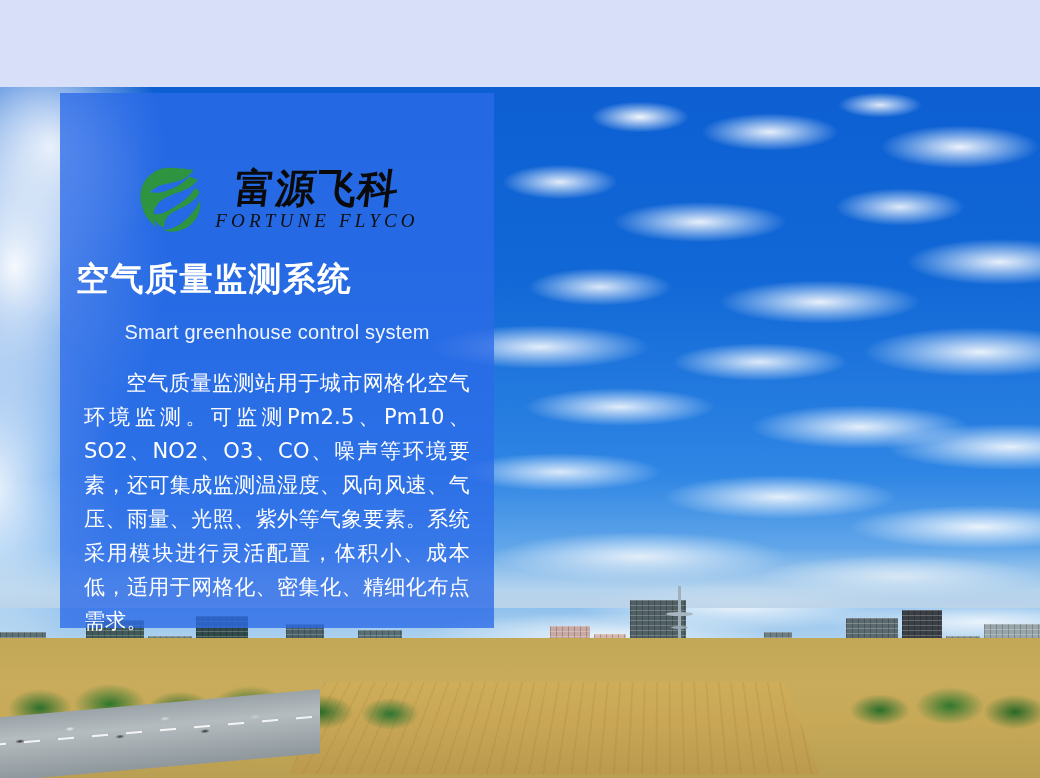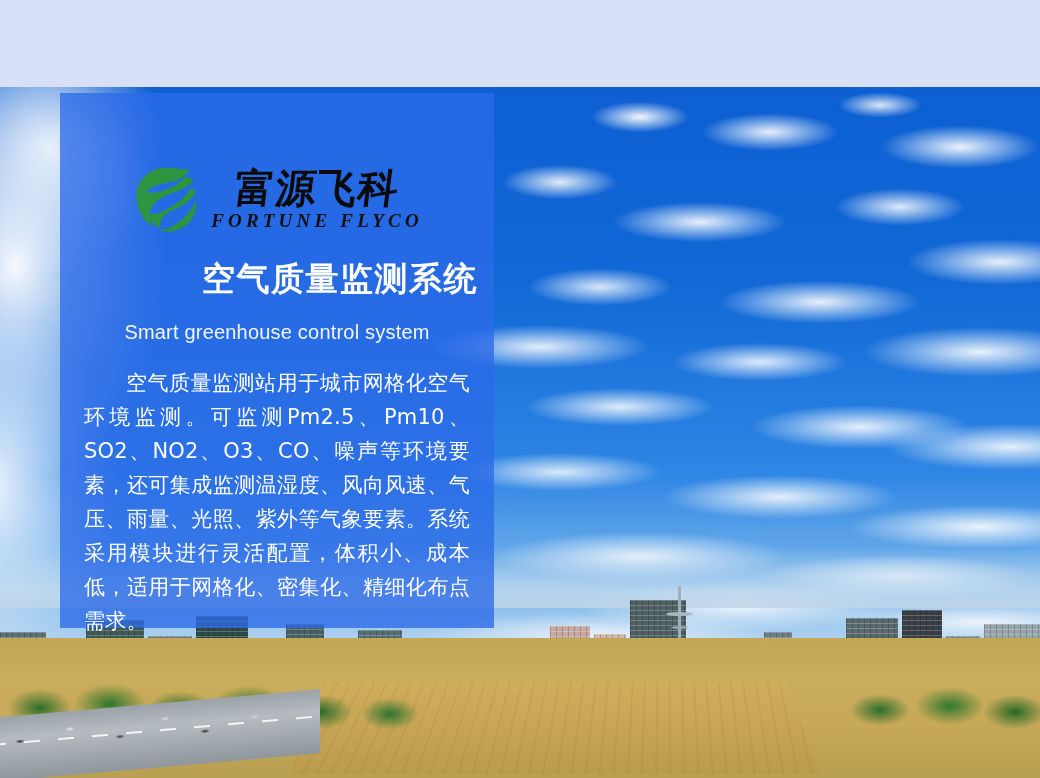--- a/index.html
+++ b/index.html
@@ -266,29 +266,29 @@
     color: #0a0a0a;
     letter-spacing: 1px;
     transform: skewX(-7deg);
     white-space: nowrap;
   }
   .logo-en {
     margin-top: 3px;
     font-family: "Liberation Serif", "DejaVu Serif", serif;
     font-style: italic;
     font-size: 19px;
-    font-weight: 700;
+    font-weight: 400;
     color: #101010;
     letter-spacing: 4.2px;
     white-space: nowrap;
   }
 
   .card-title {
     margin-top: 26px;
-    text-align: right;
+    text-align: left;
     color: #ffffff;
     font-family: "DejaVu Sans", "Liberation Sans", sans-serif;
     font-size: 33px;
     font-weight: 700;
     letter-spacing: 1.5px;
     line-height: 1.2;
   }
   .card-subtitle {
     margin-top: 13px;
     text-align: center;

